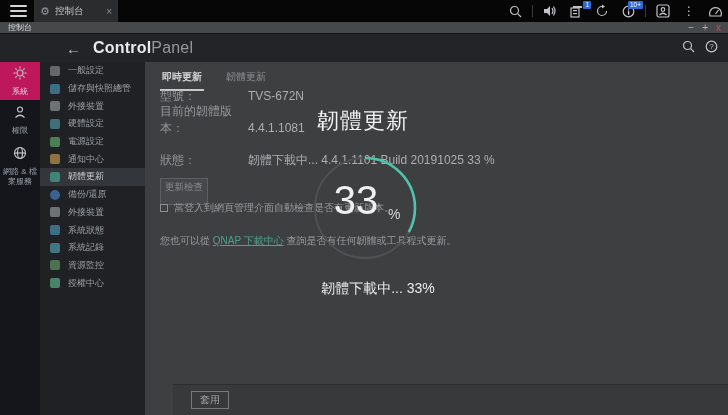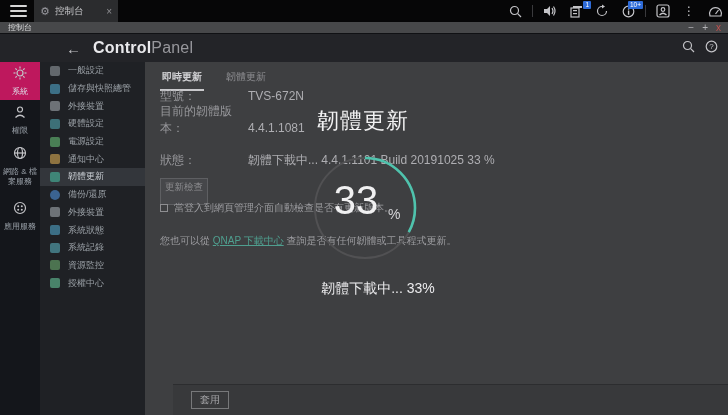--- a/index.html
+++ b/index.html
@@ -229,34 +229,20 @@
     <div class="cat-item cat-net">
       <span class="ci">
         <svg width="14" height="14" viewBox="0 0 14 14">
             <circle class="stk" cx="7" cy="7" r="5.5"></circle>
             <ellipse class="stk" cx="7" cy="7" rx="2.5" ry="5.5"></ellipse>
             <line class="stk" x1="1.5" y1="7" x2="12.5" y2="7"></line>
           </svg>
       </span>
       <span class="cl">網路 &amp; 檔案服務</span>
     </div>
-    <div class="cat-item cat-app">
-      <span class="ci">
-        <svg width="14" height="14" viewBox="0 0 14 14">
-            <circle class="stk" cx="7" cy="7" r="5.5"></circle>
-            <g class="fil">
-              <circle cx="5.2" cy="5.2" r="1"></circle>
-              <circle cx="8.8" cy="5.2" r="1"></circle>
-              <circle cx="5.2" cy="8.8" r="1"></circle>
-              <circle cx="8.8" cy="8.8" r="1"></circle>
-            </g>
-          </svg>
-      </span>
-      <span class="cl">應用服務</span>
-    </div>
   </div>
 
   <div class="submenu">
     <div class="sm-row">
         <span class="smi" style="background:#63686d"></span>
         <span class="sml">一般設定</span>
       </div>
     <div class="sm-row">
         <span class="smi" style="background:#3c6f86"></span>
         <span class="sml">儲存與快照總管</span>

